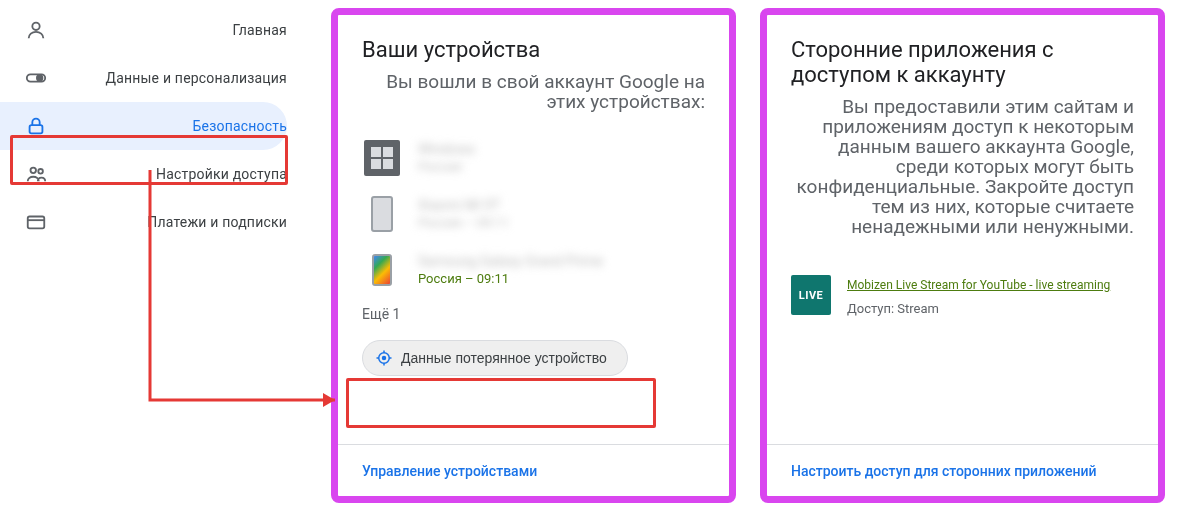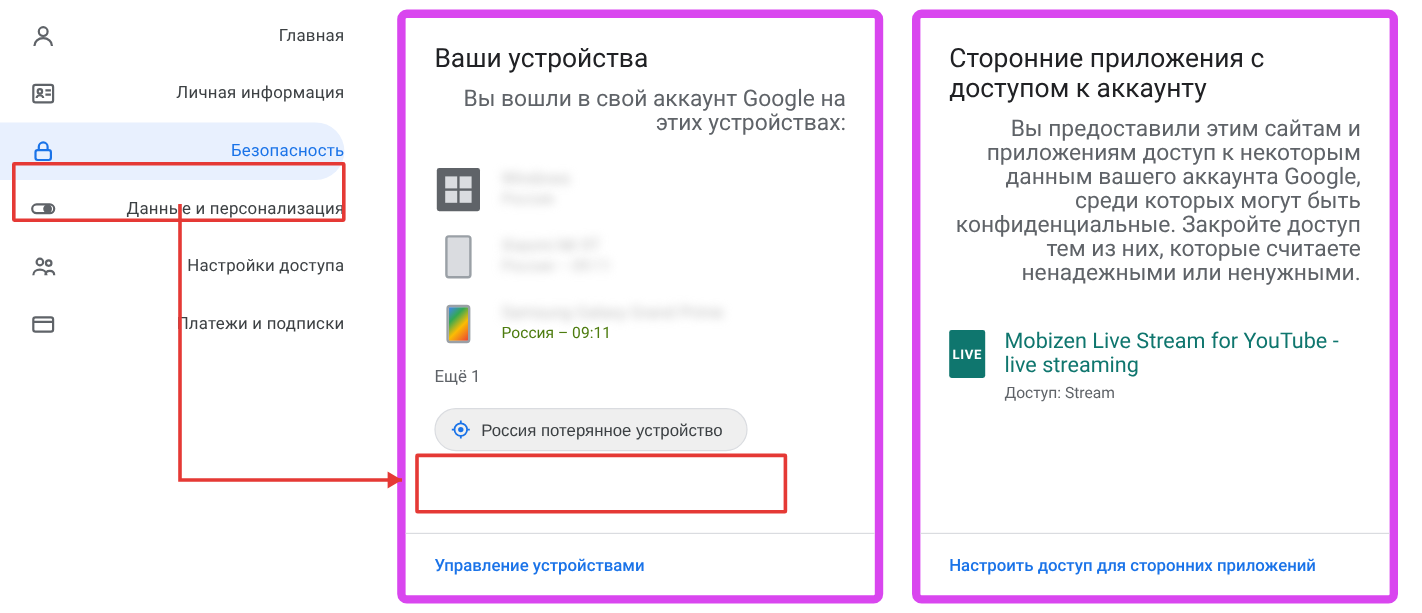--- a/index.html
+++ b/index.html
@@ -21,21 +21,21 @@
 .device-name { font-size: 14px; color: #202124; min-height: 18px; }
 .device-meta { font-size: 13px; color: #4d7c0f; min-height: 16px; }
 .blurred .device-name, .blurred .device-meta { filter: blur(4px); color: #bdbdbd; }
 .more-text { font-size: 14px; color: #5f6368; margin: 8px 0 18px 0; }
 .chip { display: inline-flex; align-items: center; gap: 8px; border: 1px solid #dadce0; border-radius: 20px; height: 36px; padding: 0 20px 0 12px; font-size: 14px; color: #3c4043; cursor: pointer; }
 .chip .target-icon { color: #1a73e8; }
 .card-footer { border-top: 1px solid #dadce0; padding: 16px 24px; }
 .card-footer a { color: #1a73e8; font-size: 14px; text-decoration: none; cursor: pointer; font-weight: 500; }
 .app-row { display: flex; align-items: flex-start; gap: 16px; padding-top: 20px; }
 .app-icon { width: 40px; height: 40px; background: #0f766e; color: #fff; font-size: 11px; font-weight: 700; display: flex; align-items: center; justify-content: center; border-radius: 2px; letter-spacing: .5px; }
-.app-name { font-size: 18px; color: #0f766e; margin-bottom: 6px; line-height: 20px; }
+.app-name { font-size: 12px; color: #4d7c0f; margin-bottom: 6px; line-height: 20px; text-decoration: underline; }
 .app-access { font-size: 13px; color: #5f6368; }
 .highlight-red { position: absolute; border: 3px solid #e53935; border-radius: 2px; pointer-events: none; }
 .hl-nav { top: 135px; left: 10px; width: 278px; height: 50px; }
 .hl-chip { top: 378px; left: 346px; width: 310px; height: 50px; }
 .arrow-svg { position: absolute; top: 150px; left: 140px; width: 220px; height: 280px; pointer-events: none; }
 .windows-badge { width: 36px; height: 36px; background: #5f6368; display: grid; grid-template-columns: 1fr 1fr; grid-template-rows: 1fr 1fr; gap: 2px; padding: 7px; border-radius: 2px; }
 .windows-badge span { background: #dadce0; }
 .phone-shape { width: 22px; height: 36px; border: 2px solid #9aa0a6; border-radius: 3px; background: #dadce0; position: relative; }
 .phone-sm { width: 20px; height: 32px; border: 2px solid #9aa0a6; border-radius: 3px; background: linear-gradient(135deg,#4285f4 0%,#34a853 30%,#fbbc04 60%,#ea4335 100%); }
 svg { display: block; }
@@ -50,44 +50,34 @@
         <svg width="22" height="22" viewBox="0 0 24 24" fill="none" stroke="currentColor" stroke-width="2">
             <circle cx="12" cy="8" r="4"></circle>
             <path d="M4 21c0-4 3.6-7 8-7s8 3 8 7"></path>
           </svg>
       </span>
       <span>Главная</span>
     </div>
     <div class="nav-item">
       <span class="icon">
         <svg width="22" height="22" viewBox="0 0 24 24" fill="none" stroke="currentColor" stroke-width="2">
-            <rect x="3" y="4" width="18" height="16" rx="2"></rect>
-            <circle cx="9" cy="10" r="2"></circle>
-            <path d="M6 16c0-1.5 1.5-2.5 3-2.5s3 1 3 2.5M14 9h5M14 13h5"></path>
+            <rect x="2" y="8" width="20" height="8" rx="4"></rect>
+            <circle cx="16" cy="12" r="3" fill="currentColor"></circle>
           </svg>
       </span>
-      <span>Личная информация</span>
+      <span>Данные и персонализация</span>
     </div>
     <div class="nav-item active">
       <span class="icon">
         <svg width="22" height="22" viewBox="0 0 24 24" fill="none" stroke="currentColor" stroke-width="2">
             <rect x="5" y="11" width="14" height="9" rx="2"></rect>
             <path d="M8 11V8a4 4 0 0 1 8 0v3"></path>
           </svg>
       </span>
       <span>Безопасность</span>
-    </div>
-    <div class="nav-item">
-      <span class="icon">
-        <svg width="22" height="22" viewBox="0 0 24 24" fill="none" stroke="currentColor" stroke-width="2">
-            <rect x="2" y="8" width="20" height="8" rx="4"></rect>
-            <circle cx="16" cy="12" r="3" fill="currentColor"></circle>
-          </svg>
-      </span>
-      <span>Данные и персонализация</span>
     </div>
     <div class="nav-item">
       <span class="icon">
         <svg width="22" height="22" viewBox="0 0 24 24" fill="none" stroke="currentColor" stroke-width="2">
             <circle cx="9" cy="8" r="3"></circle>
             <circle cx="17" cy="9" r="2.5"></circle>
             <path d="M3 20c0-3 2.7-5 6-5s6 2 6 5M14 20c0-2.5 1.5-4 4-4s4 1.5 4 4"></path>
           </svg>
       </span>
       <span>Настройки доступа</span>
@@ -147,21 +137,21 @@
         <div class="more-text">Ещё 1</div>
 
         <button class="chip">
           <span class="target-icon">
             <svg width="18" height="18" viewBox="0 0 24 24" fill="none" stroke="currentColor" stroke-width="2">
                 <circle cx="12" cy="12" r="7"></circle>
                 <circle cx="12" cy="12" r="2" fill="currentColor"></circle>
                 <path d="M12 2v3M12 19v3M2 12h3M19 12h3"></path>
               </svg>
           </span>
-          <span>Россия потерянное устройство</span>
+          <span>Данные потерянное устройство</span>
         </button>
       </div>
       <div class="card-footer">
         <a>Управление устройствами</a>
       </div>
     </section>
 
     <section class="card">
       <div class="card-body">
         <h2 class="card-title">Сторонние приложения с доступом к аккаунту</h2>

